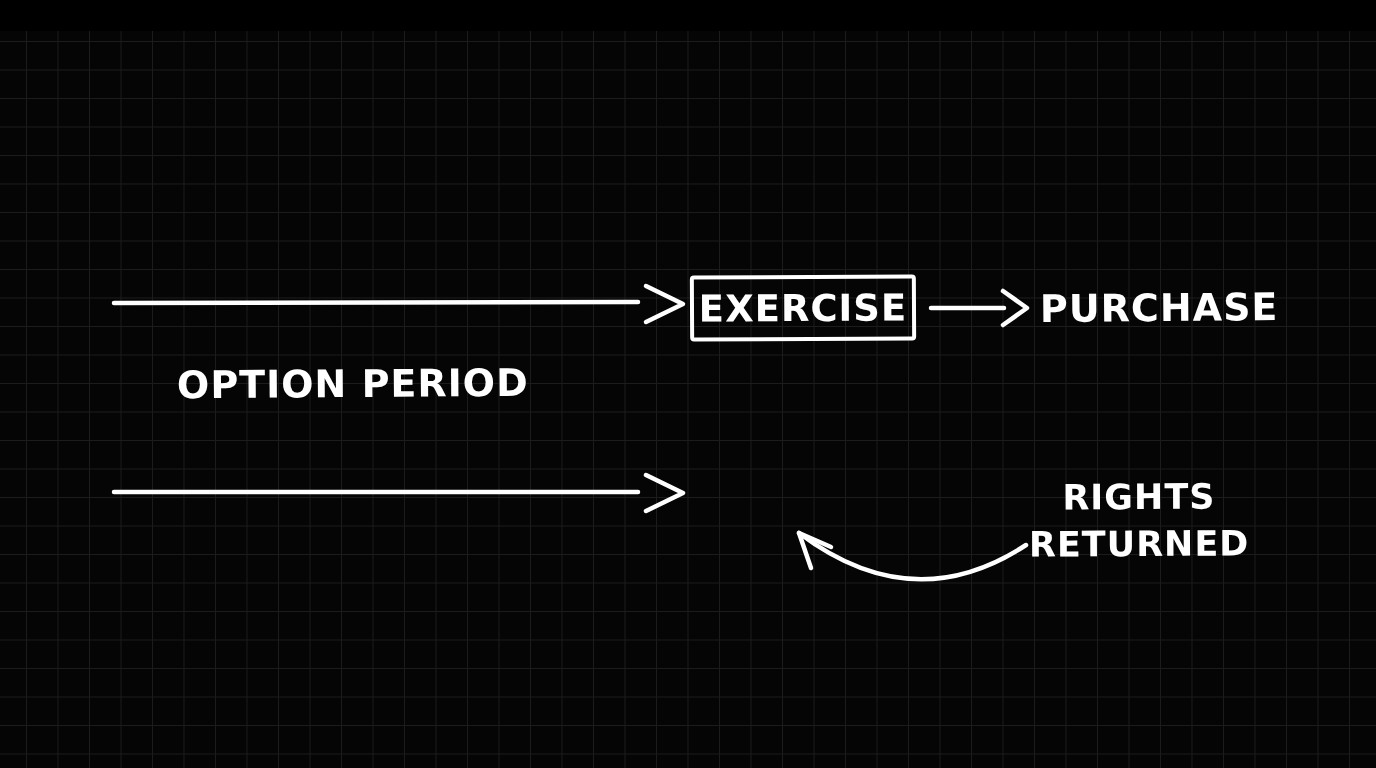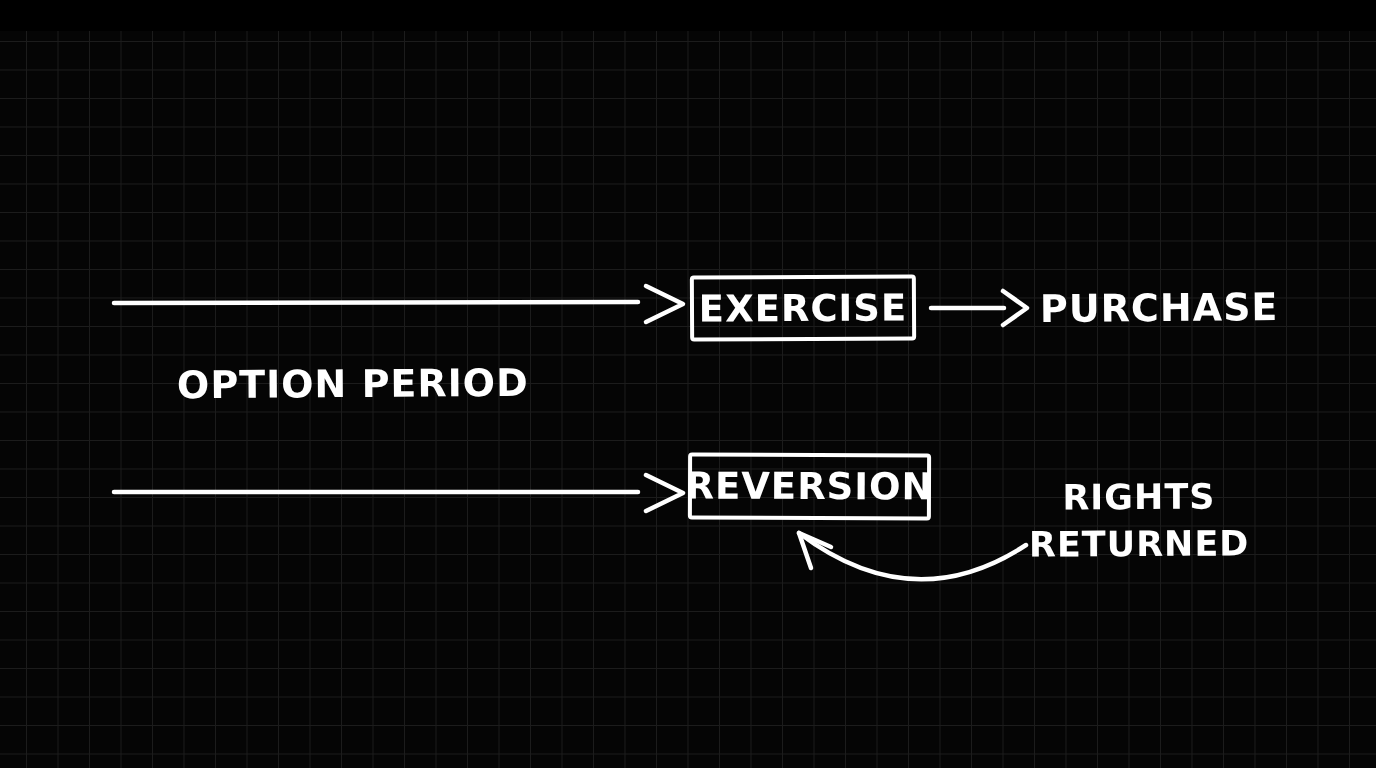--- a/index.html
+++ b/index.html
@@ -107,23 +107,20 @@
     <g>
       <path d="M1026 514 Q913 588 799 502"></path>
       <path d="M811 537 L799 502 L831 516"></path>
     </g>
   </svg>
 
   <div class="box box-exercise">
     <span>EXERCISE</span>
   </div>
 
-  <div class="box box-reversion">
-    <span>REVERSION</span>
-  </div>
 
   <div class="label label-option-period">OPTION PERIOD</div>
 
   <div class="label label-purchase">PURCHASE</div>
 
   <div class="label label-rights-returned">
     <div>RIGHTS</div>
     <div>RETURNED</div>
   </div>
 

